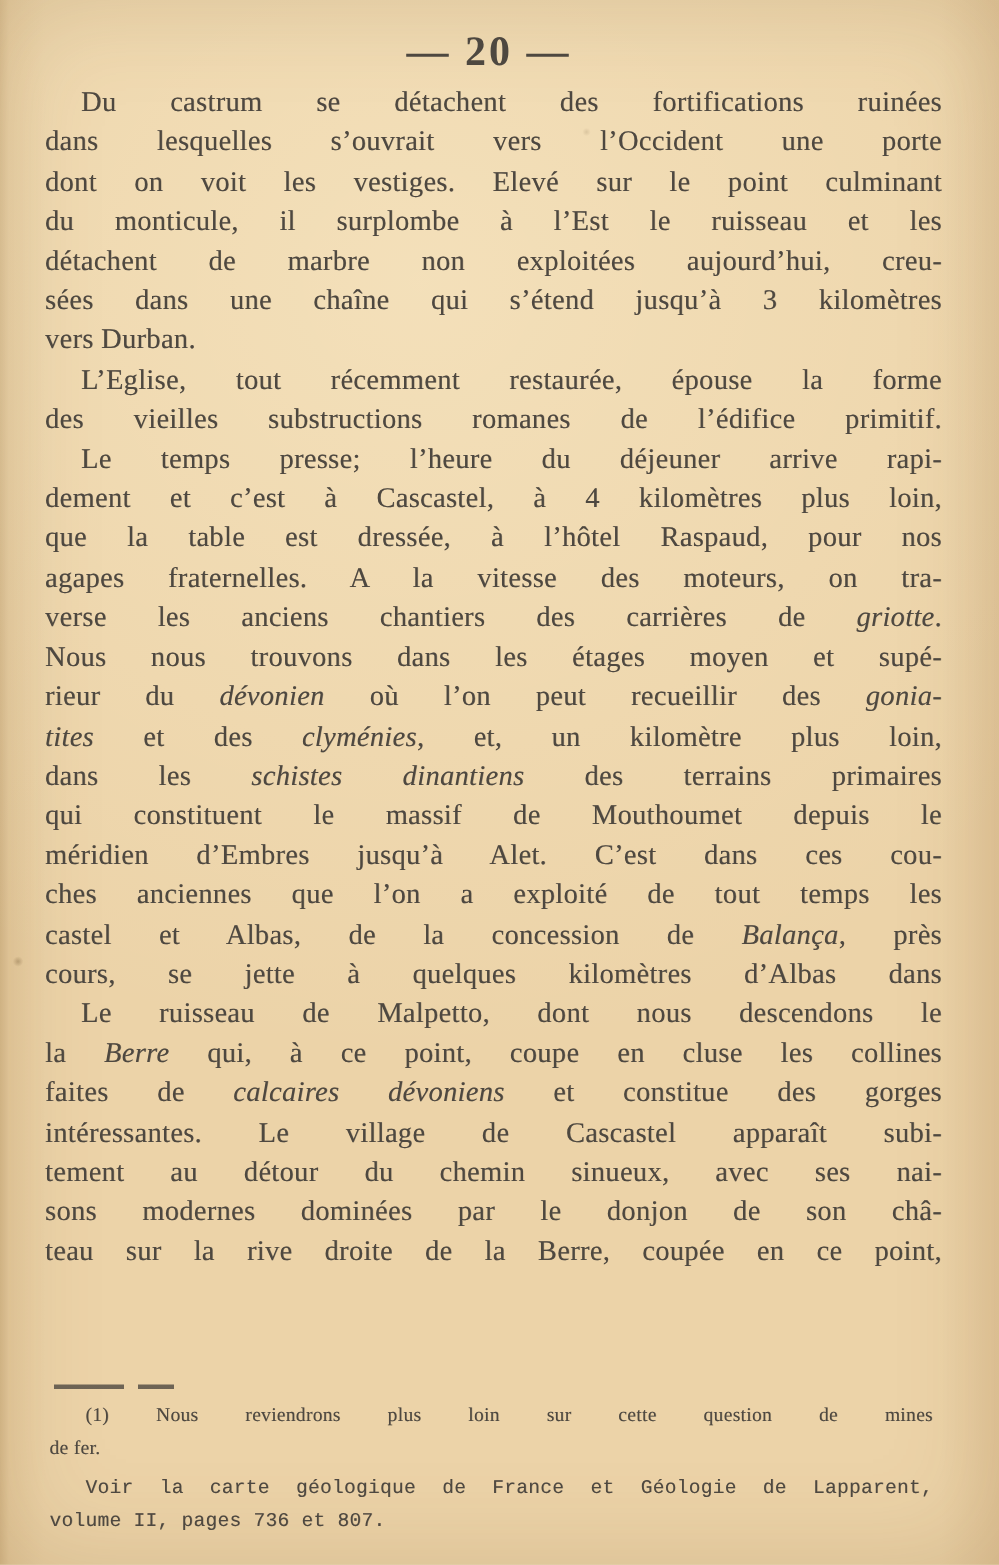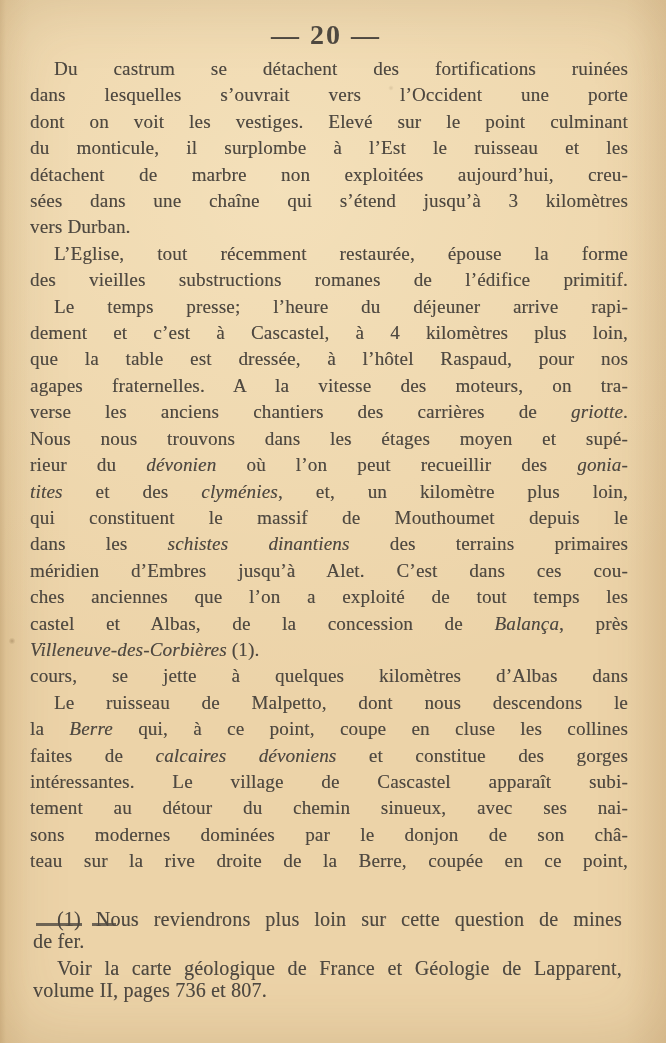--- a/index.html
+++ b/index.html
@@ -47,27 +47,27 @@
     top: 923px; left: 36px;
     width: 80px; height: 2.5px;
     background: linear-gradient(90deg,
       var(--ink, #4e4840) 0 58%,
       rgba(0,0,0,0) 58% 70%,
       var(--ink, #4e4840) 70% 100%);
     opacity: 0.8;
   }
   .footnote-text {
     position: absolute;
-    top: 908px; left: 33px; width: 589px;
-    font-size: 20px;
+    top: 932px; left: 33px; width: 589px;
+    font-size: 13px;
     line-height: 22px;
     letter-spacing: 0.2px;
     text-shadow: 0.3px 0.3px 0.4px rgba(78,72,64,0.4);
   }
-  .footnote-text .para + .para { margin-top: 5px; }
+  .footnote-text .para + .para { margin-top: 5px; font-family: Liberation Mono, monospace; }
 </style>
 </head>
 <body>
 
 <div class="page">
   <div class="page-number">— 20 —</div>
 
   <div class="body-text">
       <div class="para">
         <div class="line just first"><span>Du castrum se détachent des fortifications ruinées</span></div>
@@ -84,26 +84,25 @@
       </div>
       <div class="para">
         <div class="line just first"><span>Le temps presse; l’heure du déjeuner arrive rapi-</span></div>
         <div class="line just"><span>dement et c’est à Cascastel, à 4 kilomètres plus loin,</span></div>
         <div class="line just"><span>que la table est dressée, à l’hôtel Raspaud, pour nos</span></div>
         <div class="line just"><span>agapes fraternelles. A la vitesse des moteurs, on tra-</span></div>
         <div class="line just"><span>verse les anciens chantiers des carrières de </span><i>griotte</i><span>.</span></div>
         <div class="line just"><span>Nous nous trouvons dans les étages moyen et supé-</span></div>
         <div class="line just"><span>rieur du </span><i>dévonien</i><span> où l’on peut recueillir des </span><i>gonia-</i></div>
         <div class="line just"><i>tites</i><span> et des </span><i>clyménies</i><span>, et, un kilomètre plus loin,</span></div>
+        <div class="line just"><span>dans les </span><i>schistes dinantiens</i><span> des terrains primaires</span></div>
         <div class="line just"><span>qui constituent le massif de Mouthoumet depuis le</span></div>
-        <div class="line just"><span>dans les </span><i>schistes dinantiens</i><span> des terrains primaires</span></div>
         <div class="line just"><span>méridien d’Embres jusqu’à Alet. C’est dans ces cou-</span></div>
         <div class="line just"><span>ches anciennes que l’on a exploité de tout temps les</span></div>
         <div class="line just"><span>castel et Albas, de la concession de </span><i>Balança</i><span>, près</span></div>
-        <div class="line"><i>Villeneuve-des-Corbières</i><span> (1).</span></div>
       </div>
       <div class="para">
         <div class="line just"><span>cours, se jette à quelques kilomètres d’Albas dans</span></div>
         <div class="line just first"><span>Le ruisseau de Malpetto, dont nous descendons le</span></div>
         <div class="line just"><span>la </span><i>Berre</i><span> qui, à ce point, coupe en cluse les collines</span></div>
         <div class="line just"><span>faites de </span><i>calcaires dévoniens</i><span> et constitue des gorges</span></div>
         <div class="line just"><span>intéressantes. Le village de Cascastel apparaît subi-</span></div>
         <div class="line just"><span>tement au détour du chemin sinueux, avec ses nai-</span></div>
         <div class="line just"><span>sons modernes dominées par le donjon de son châ-</span></div>
         <div class="line just"><span>teau sur la rive droite de la Berre, coupée en ce point,</span></div>

